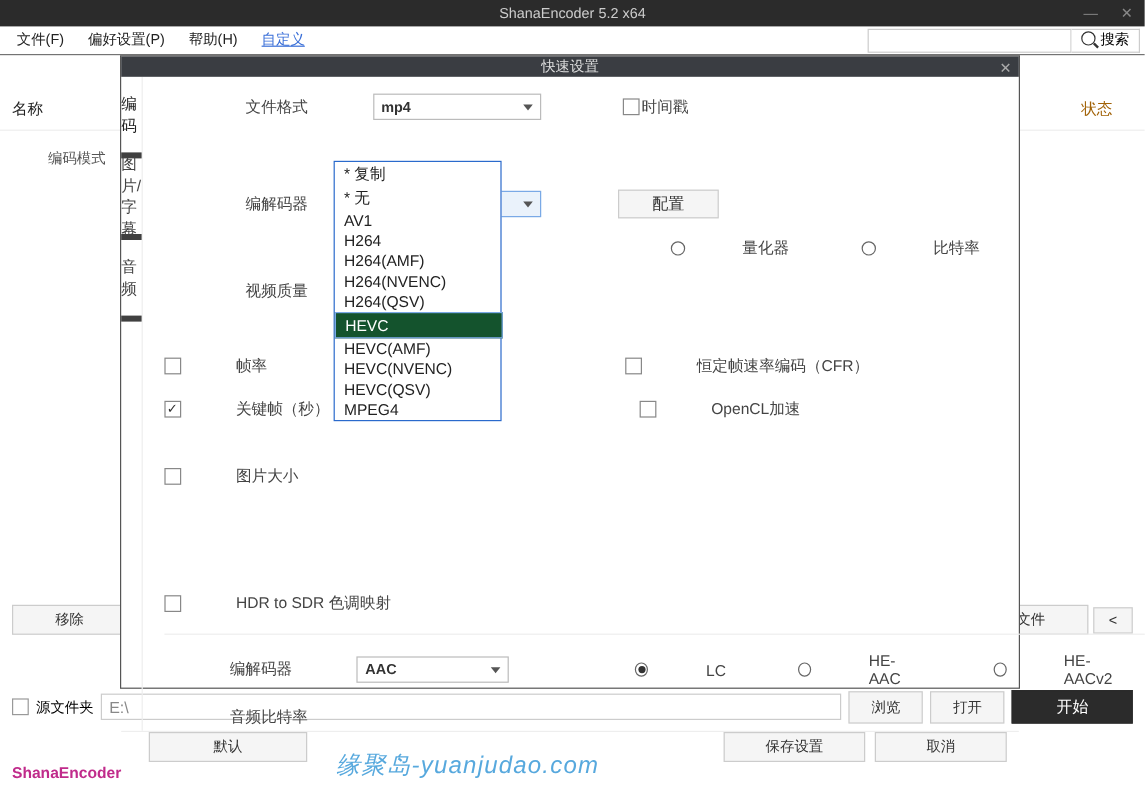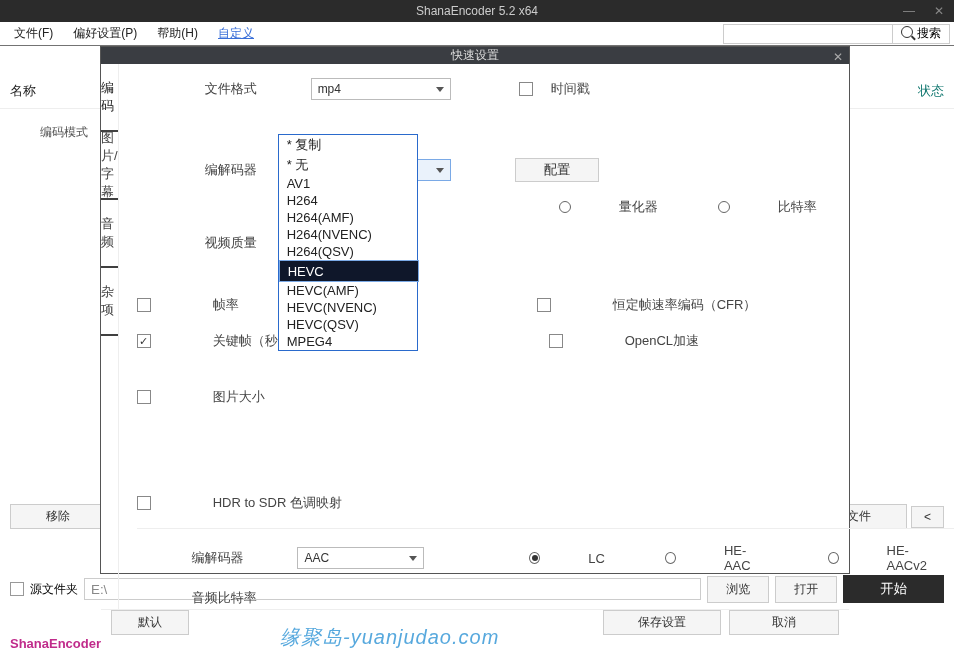--- a/index.html
+++ b/index.html
@@ -9,63 +9,63 @@
 .titlebar .controls span { width: 30px; display: flex; align-items: center; justify-content: center; color: #888; }
 .menubar { height: 24px; background: #fff; border-bottom: 1px solid #737373; display: flex; align-items: center; padding: 0 4px; }
 .menubar .mi { padding: 0 10px; color: #222; }
 .menubar .mi.custom { color: #3a6fd8; text-decoration: underline; }
 .menubar .searchwrap { margin-left: auto; display: flex; align-items: flex-end; }
 .menubar input { border: 1px solid #ccc; height: 20px; width: 170px; padding: 0 4px; }
 .menubar .sbtn { border: 1px solid #ccc; border-left: none; height: 20px; padding: 0 8px; background: #fff; display: flex; align-items: center; gap: 4px; }
 .mainback { position: relative; height: 540px; }
 .headerrow { display: flex; padding: 6px 10px 8px 10px; border-bottom: 1px solid #eee; font-size: 13px; }
 .namecol { width: 60px; color: #222; }
-.statecol { margin-left: auto; width: 60px; text-align: right; color: #0f766e; }
+.statecol { margin-left: auto; width: 60px; text-align: center; color: #a16207; }
 .footerbtns { position: absolute; top: 428px; left: 0; right: 0; display: flex; align-items: center; padding: 0 10px; }
 .footerbtns .sp { flex: 1; }
 .btn { background: #f5f5f5; border: 1px solid #ccc; padding: 3px 35px; font-size: 12px; color: #333; }
 .btn.sm { padding: 3px 12px; }
 .srcrow { position: absolute; top: 575px; left: 0; right: 0; height: 26px; display: flex; align-items: center; padding: 14px 10px; gap: 6px; }
 .srcrow .cb { width: 14px; height: 14px; border: 1px solid #999; }
 .srcrow input.path { flex: 1; border: 1px solid #ccc; height: 22px; padding: 0 6px; color: #888; }
 .srcrow .btn { padding: 4px 18px; }
 .srcrow .start { background: #2b2b2b; color: #fff; border: 1px solid #2b2b2b; padding: 4px 36px; }
 .brand { position: absolute; bottom: 4px; left: 10px; color: #c02b8b; font-size: 13px; font-weight: bold; }
 .watermark { position: absolute; bottom: 4px; left: 280px; color: #3a9ad8; font-size: 20px; letter-spacing: 1px; font-style: italic; opacity: 0.85; }
 .encmode { position: absolute; top: 48px; left: 40px; color: #555; font-size: 12px; }
 
 
 .overlay { position: absolute; top: 46px; left: 100px; width: 750px; height: 528px; background: #fff; border: 1px solid #555; z-index: 5; display: flex; flex-direction: column; }
 .modal-titlebar { height: 26px; background: #3a3d42; color: #ddd; display: flex; align-items: flex-end; justify-content: center; position: relative; }
 .modal-titlebar .x { position: absolute; right: 6px; color: #aaa; }
 .modal-body { display: flex; flex: 1; }
 .mtabs { width: 108px; border-right: 1px solid #eee; display: flex; flex-direction: column; }
-.mtabs .tab { height: 68px; display: flex; align-items: center; justify-content: center; color: #444; border-bottom: 2px solid #404040; font-size: 13px; }
+.mtabs .tab { height: 68px; display: flex; align-items: center; justify-content: center; color: #444; border-bottom: 5px solid #404040; font-size: 13px; }
 .mtabs .tab.active { color: #222; }
 .form { flex: 1; padding: 14px 18px 0 18px; position: relative; }
 .frow { display: flex; align-items: center; margin-bottom: 14px; min-height: 22px; gap: 44px; }
 .flabel { width: 130px; text-align: right; padding-right: 10px; color: #444; font-size: 13px; }
 .sel { border: 1px solid #7aa9e6; height: 22px; width: 140px; background: #eaf2fb; display: flex; align-items: center; justify-content: space-between; padding: 0 6px; }
-.selplain { border: 1px solid #bbb; height: 22px; width: 140px; background: #fff; display: flex; align-items: center; justify-content: space-between; padding: 0 6px; color: #333; }
+.selplain { border: 1px solid #bbb; height: 22px; width: 140px; background: #fff; display: flex; align-items: center; justify-content: space-between; padding: 0 6px; color: #333; font-weight: bold; }
 .chk { width: 14px; height: 14px; border: 1px solid #888; display: inline-block; vertical-align: middle; }
 .chk.on::after { content: "✓"; font-size: 11px; line-height: 12px; display: block; text-align: center; color: #333; }
-.clabel { margin-left: 18px; color: #444; font-size: 13px; }
+.clabel { margin-left: 2px; color: #444; font-size: 13px; }
 .chkgroup { display: flex; align-items: center; margin-left: 24px; }
 .radio { width: 12px; height: 12px; border: 1px solid #666; border-radius: 50%; display: inline-block; vertical-align: middle; position: relative; }
 .radio.on::after { content: ""; width: 6px; height: 6px; background: #333; border-radius: 50%; position: absolute; top: 2px; left: 2px; }
 .rlabel { margin-left: 4px; margin-right: 16px; color: #444; font-size: 13px; }
 .help { color: #3a6fd8; margin-left: auto; font-size: 12px; }
 .cfgbtn { border: 1px solid #ccc; background: #f5f5f5; padding: 2px 28px; margin-left: 20px; color: #333; }
 .modal-footer { height: 36px; display: flex; align-items: center; border-top: 1px solid #eee; padding: 0 10px; gap: 8px; }
 .modal-footer .sp { flex: 1; }
 
 
 .ddlist { position: absolute; top: 70px; left: 159px; width: 140px; border: 1px solid #2a6acc; background: #fff; z-index: 20; }
 .ddlist .opt { padding: 1px 8px; font-size: 13px; color: #222; }
-.ddlist .opt.sel { background: #0f172a; color: #fff; }
+.ddlist .opt.sel { background: #14532d; color: #fff; }
 .caret { width: 0; height: 0; border-left: 4px solid transparent; border-right: 4px solid transparent; border-top: 5px solid #555; }
 .vspacer { height: 44px; }
 hr.sep { border: none; border-top: 1px solid #eee; margin: 8px 0 14px 0; }
 .mag { width: 12px; height: 12px; border: 1.5px solid #333; border-radius: 50%; position: relative; display: inline-block; }
 .mag::after { content: ""; position: absolute; width: 5px; height: 1.5px; background: #333; transform: rotate(45deg); right: -4px; bottom: -1px; }
 </style>
 </head>
 <body>
 
 <div class="titlebar">
@@ -120,21 +120,20 @@
 <div class="overlay">
   <div class="modal-titlebar">
     <span>快速设置</span>
     <span class="x">✕</span>
   </div>
   <div class="modal-body">
     <div class="mtabs">
       <div class="tab active">编码</div>
       <div class="tab">图片/字幕</div>
       <div class="tab">音频</div>
-      <div class="tab">杂项</div>
     </div>
     <div class="form">
 
       <div class="frow">
         <span class="flabel">文件格式</span>
         <span class="selplain">
           <span>mp4</span>
           <span class="caret"></span>
         </span>
         <div class="chkgroup">
@@ -233,18 +232,18 @@
           <div class="opt sel">HEVC</div>
           <div class="opt">HEVC(AMF)</div>
           <div class="opt">HEVC(NVENC)</div>
           <div class="opt">HEVC(QSV)</div>
           <div class="opt">MPEG4</div>
         </div>
 
     </div>
   </div>
   <div class="modal-footer">
-    <button class="btn" style="padding:3px 26px;">默认</button>
+    <button class="btn" style="padding:3px 53px;margin-left:13px;">默认</button>
     <div class="sp"></div>
     <button class="btn" style="padding:3px 34px;">保存设置</button>
     <button class="btn" style="padding:3px 42px;">取消</button>
   </div>
 </div>
 
 </body></html>

